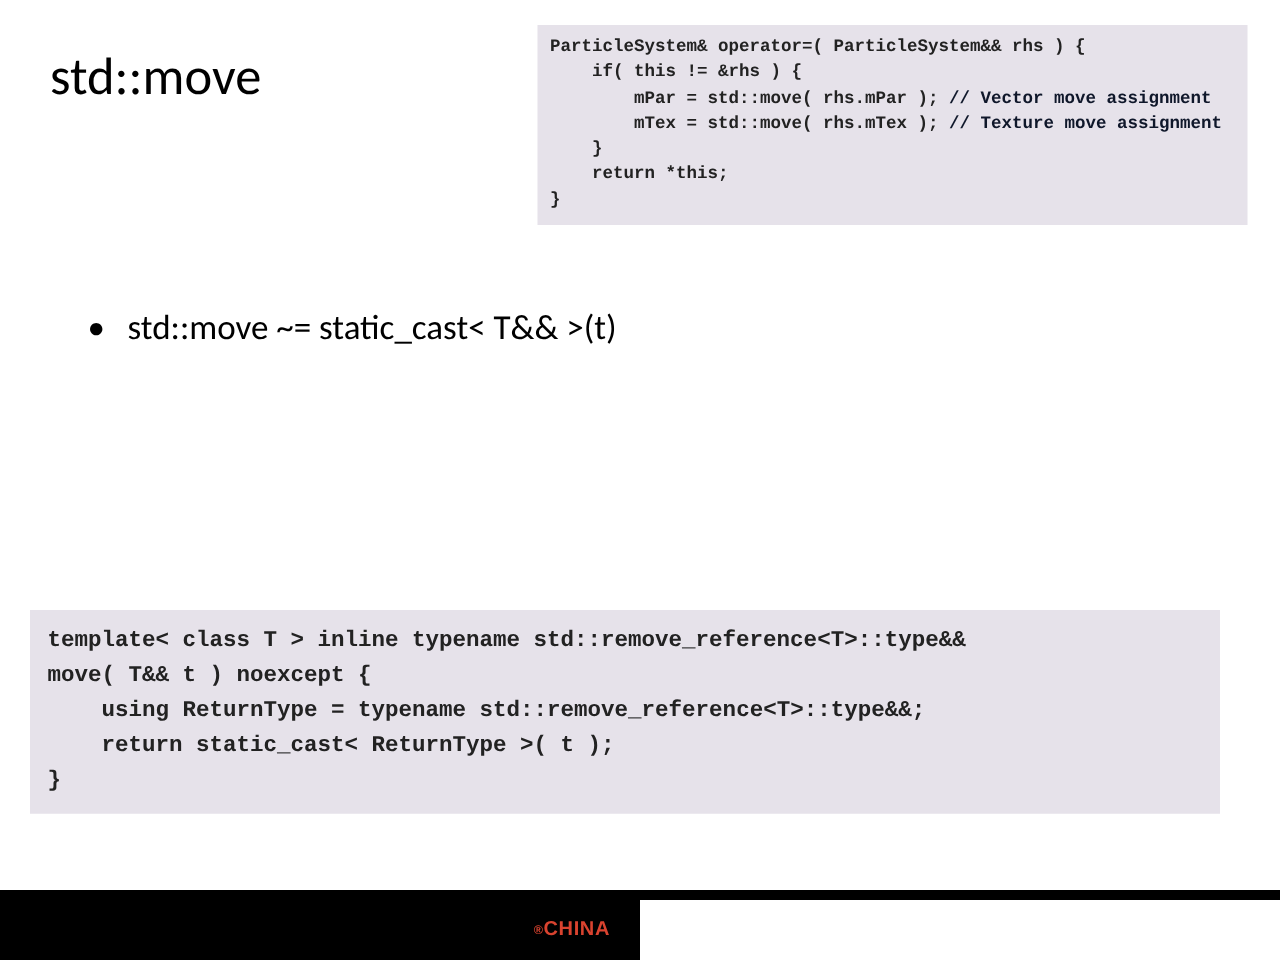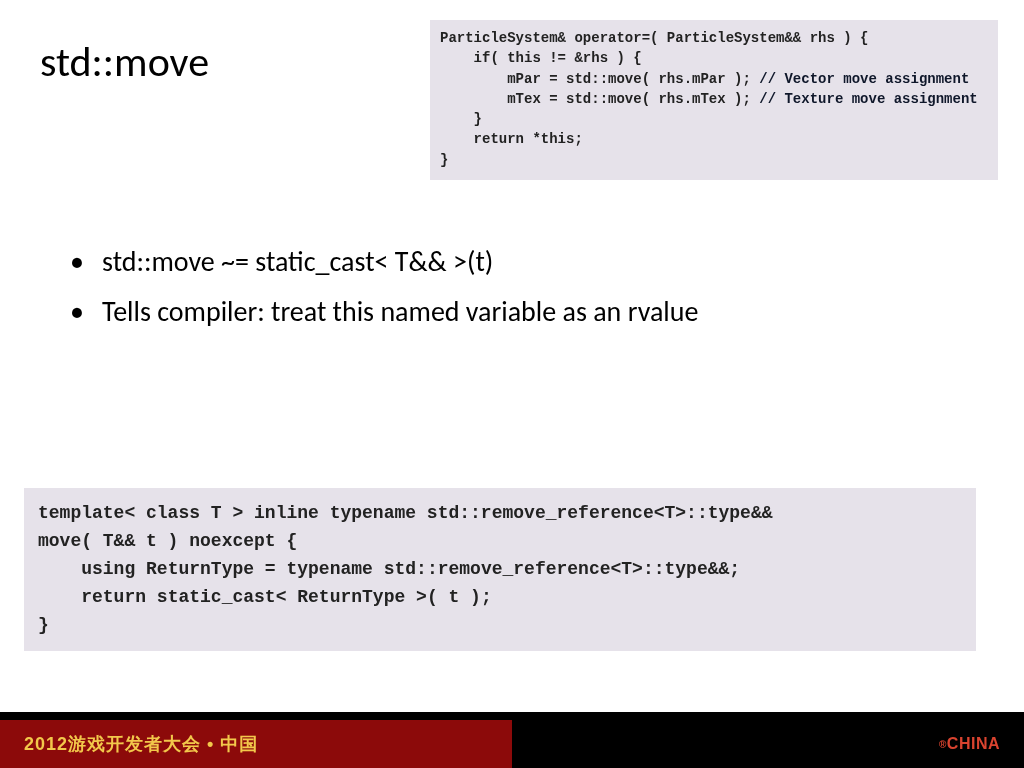--- a/index.html
+++ b/index.html
@@ -54,31 +54,29 @@
   <div class="codebox-top"><span>ParticleSystem&amp; operator=( ParticleSystem&amp;&amp; rhs ) {</span>
 <span>    if( this != &amp;rhs ) {</span>
 <span>        mPar = std::move( rhs.mPar ); </span><span class="cmt">// Vector move assignment</span>
 <span>        mTex = std::move( rhs.mTex ); </span><span class="cmt">// Texture move assignment</span>
 <span>    }</span>
 <span>    return *this;</span>
 <span>}</span></div>
 
   <ul class="bullets">
     <li>std::move ~= static_cast&lt; T&amp;&amp; &gt;(t)</li>
-    <li>Tells compiler: treat this named variable as an rvalue</li>
   </ul>
 
   <div class="codebox-bottom">template&lt; class T &gt; inline typename std::remove_reference&lt;T&gt;::type&amp;&amp;
 move( T&amp;&amp; t ) noexcept {
     using ReturnType = typename std::remove_reference&lt;T&gt;::type&amp;&amp;;
     return static_cast&lt; ReturnType &gt;( t );
 }</div>
 
   <div class="footer">
     <div class="black"></div>
-    <div class="footer-left">2012游戏开发者大会 • 中国</div>
     <div class="footer-right">
         <span class="reg">®</span>
         <span> CHINA</span>
     </div>
   </div>
 
 </div>
 
 </body></html>

